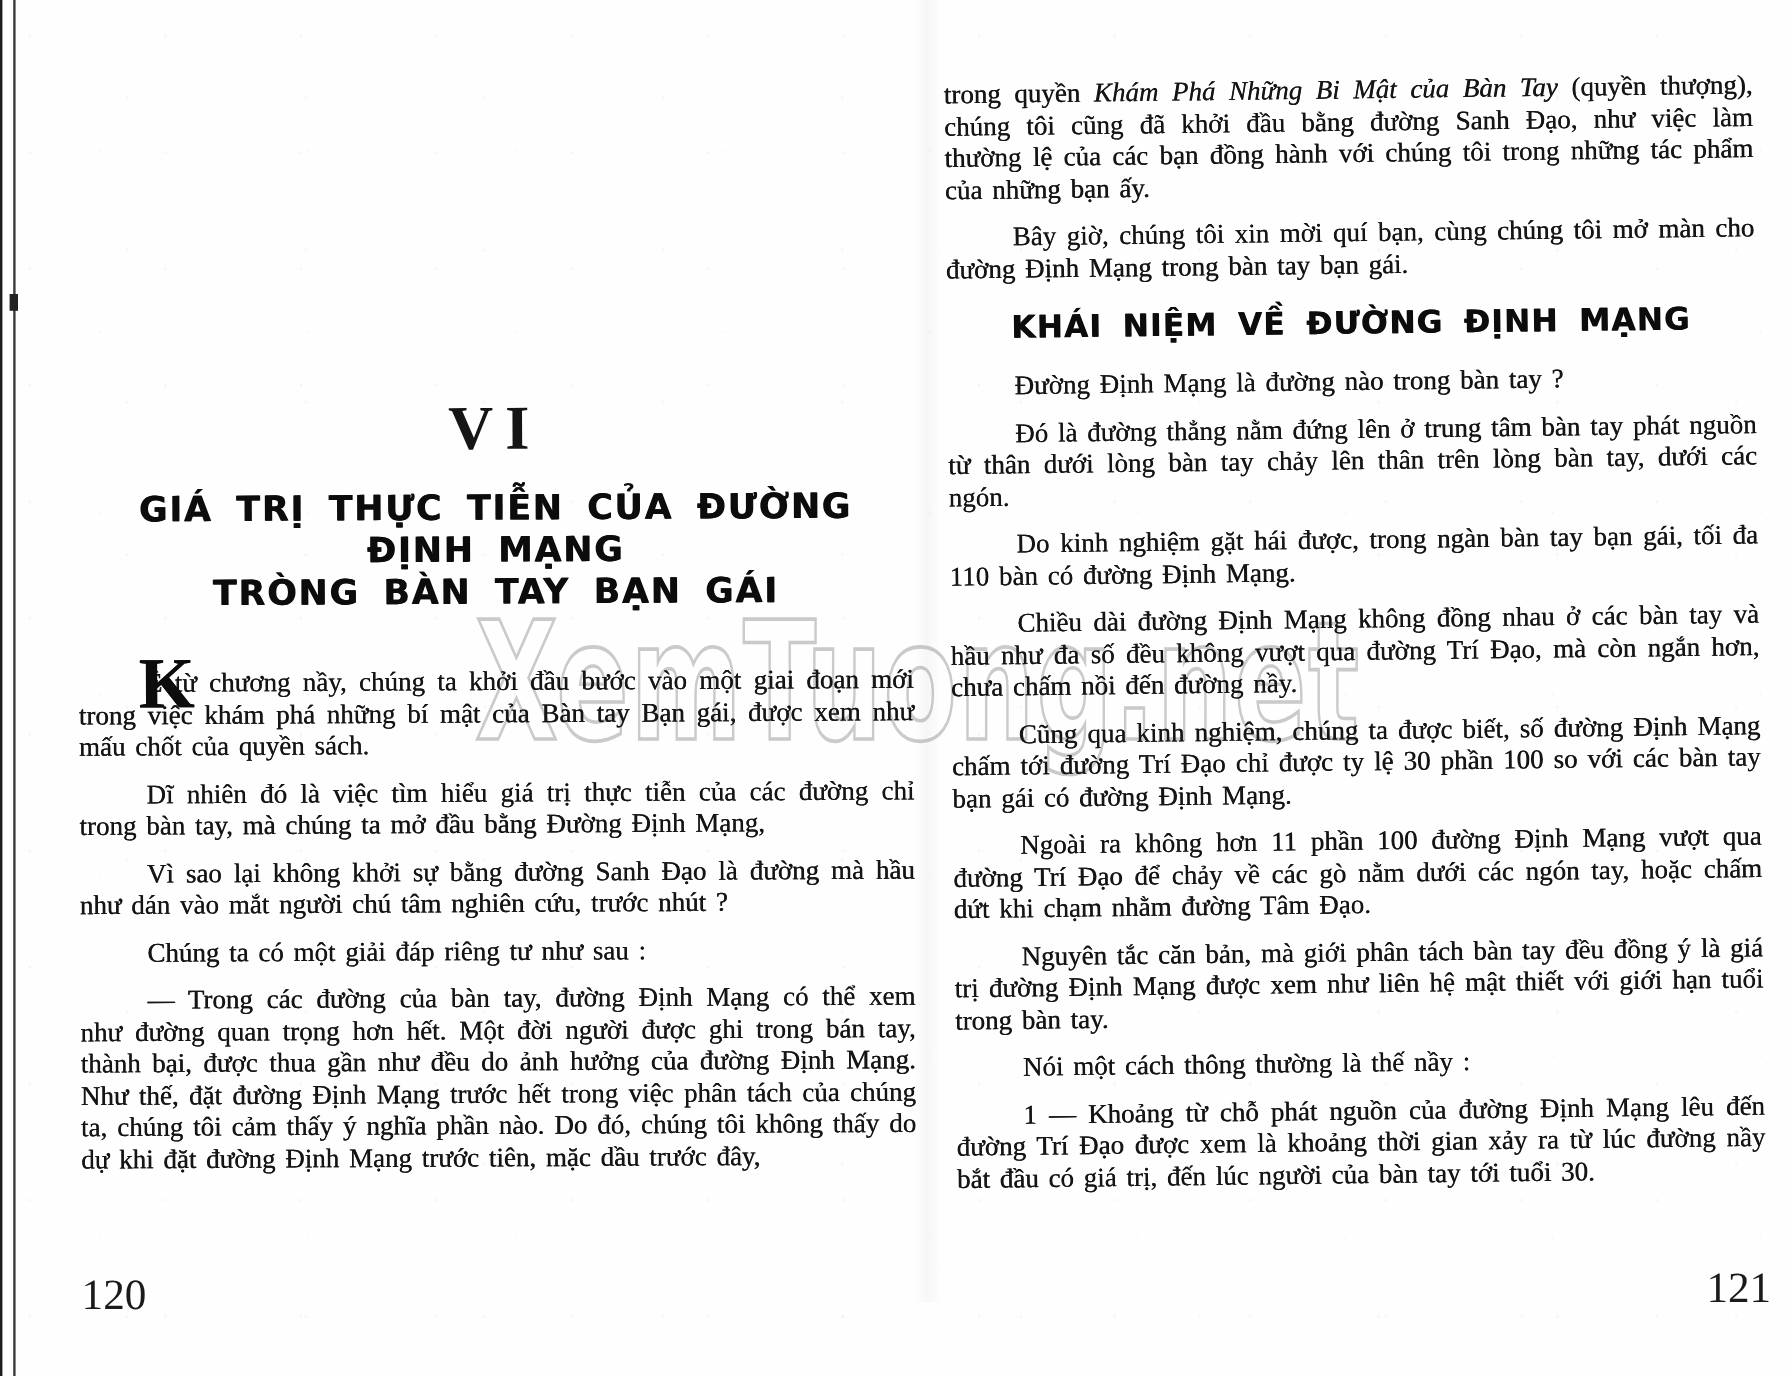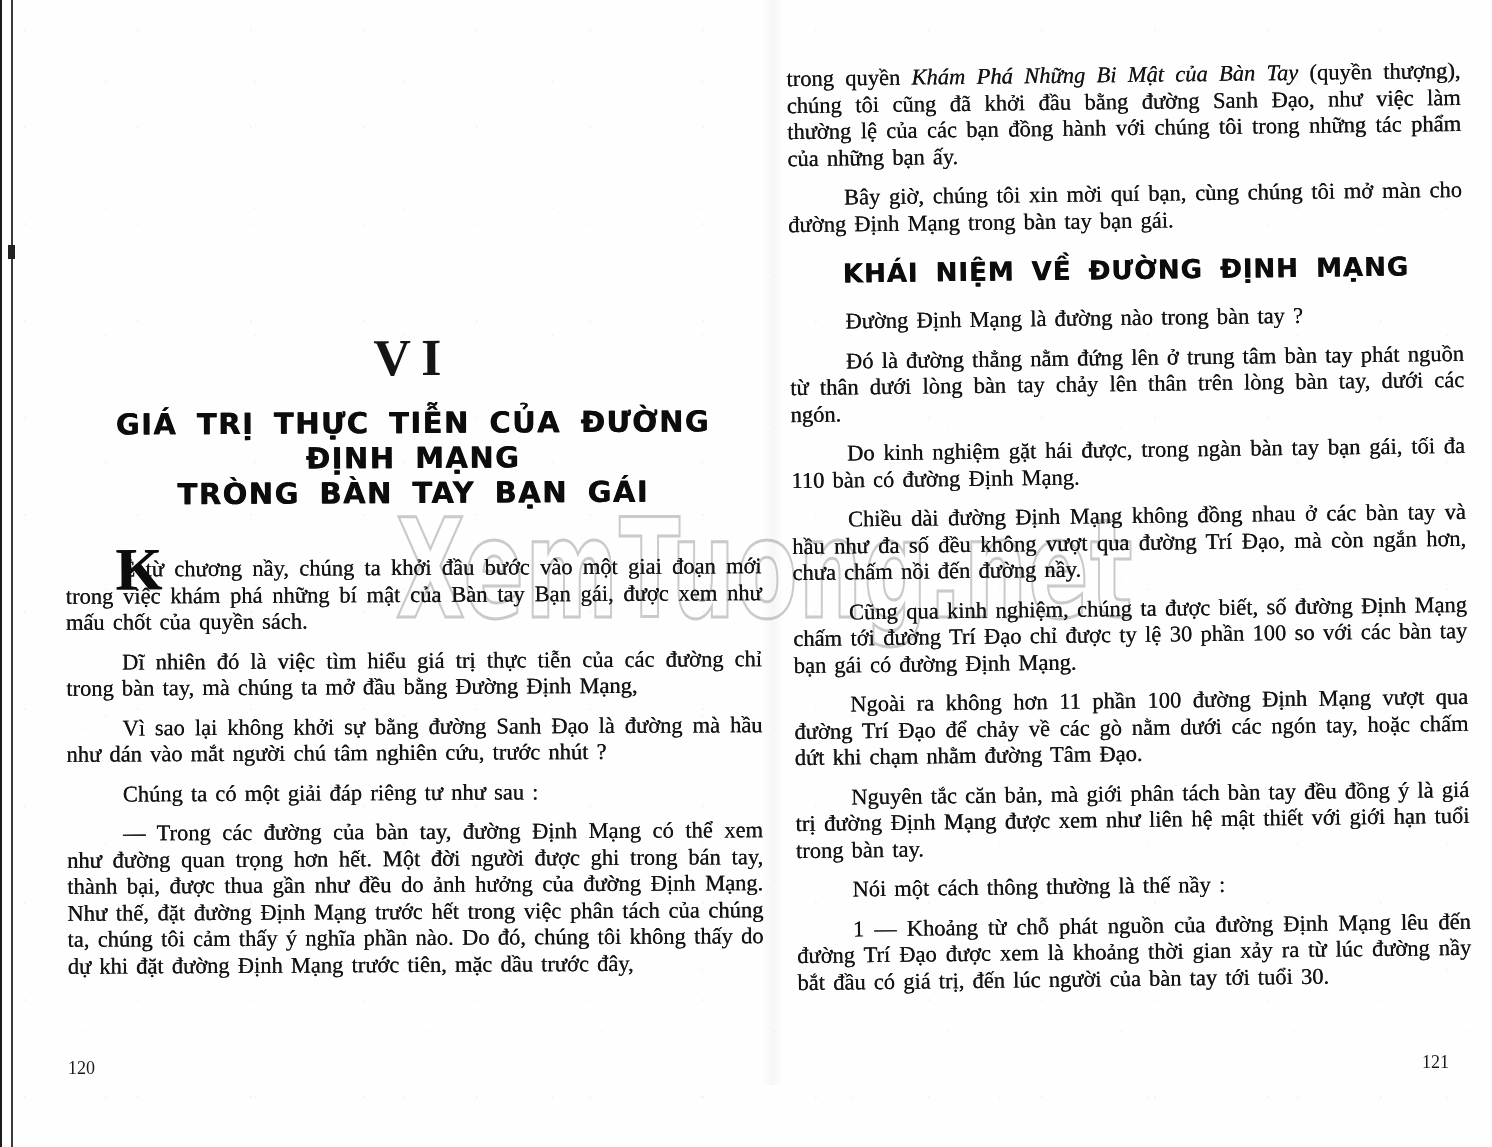--- a/index.html
+++ b/index.html
@@ -54,21 +54,21 @@
     text-shadow:0.3px 0 0 #151515;
   }
   .body p.flush{text-indent:0;}
   .first-para{position:relative;text-indent:112px;}
   .dropcap{
     position:absolute;left:50px;top:-17px;text-indent:0;
     font-size:60px;line-height:60px;font-weight:bold;color:#0c0c0c;
   }
   .it{font-style:italic;}
 
-  .page-number{position:absolute;z-index:2;font-size:18px;color:#1a1a1a;}
+  .page-number{position:absolute;z-index:2;font-size:36px;color:#1a1a1a;}
   .pn-left{left:68px;top:1058px;}
   .pn-right{left:1422px;top:1052px;font-weight:normal;}
 
   .footer-note{position:absolute;left:0;top:1146px;width:1252px;text-align:left;z-index:2;}
   .footer-note span{
     display:inline-block;font-family:"Liberation Sans", sans-serif;font-weight:600;
     font-size:31px;color:#141414;transform:scaleX(0.8);transform-origin:center;
     letter-spacing:0.5px;
   }
 </style>

